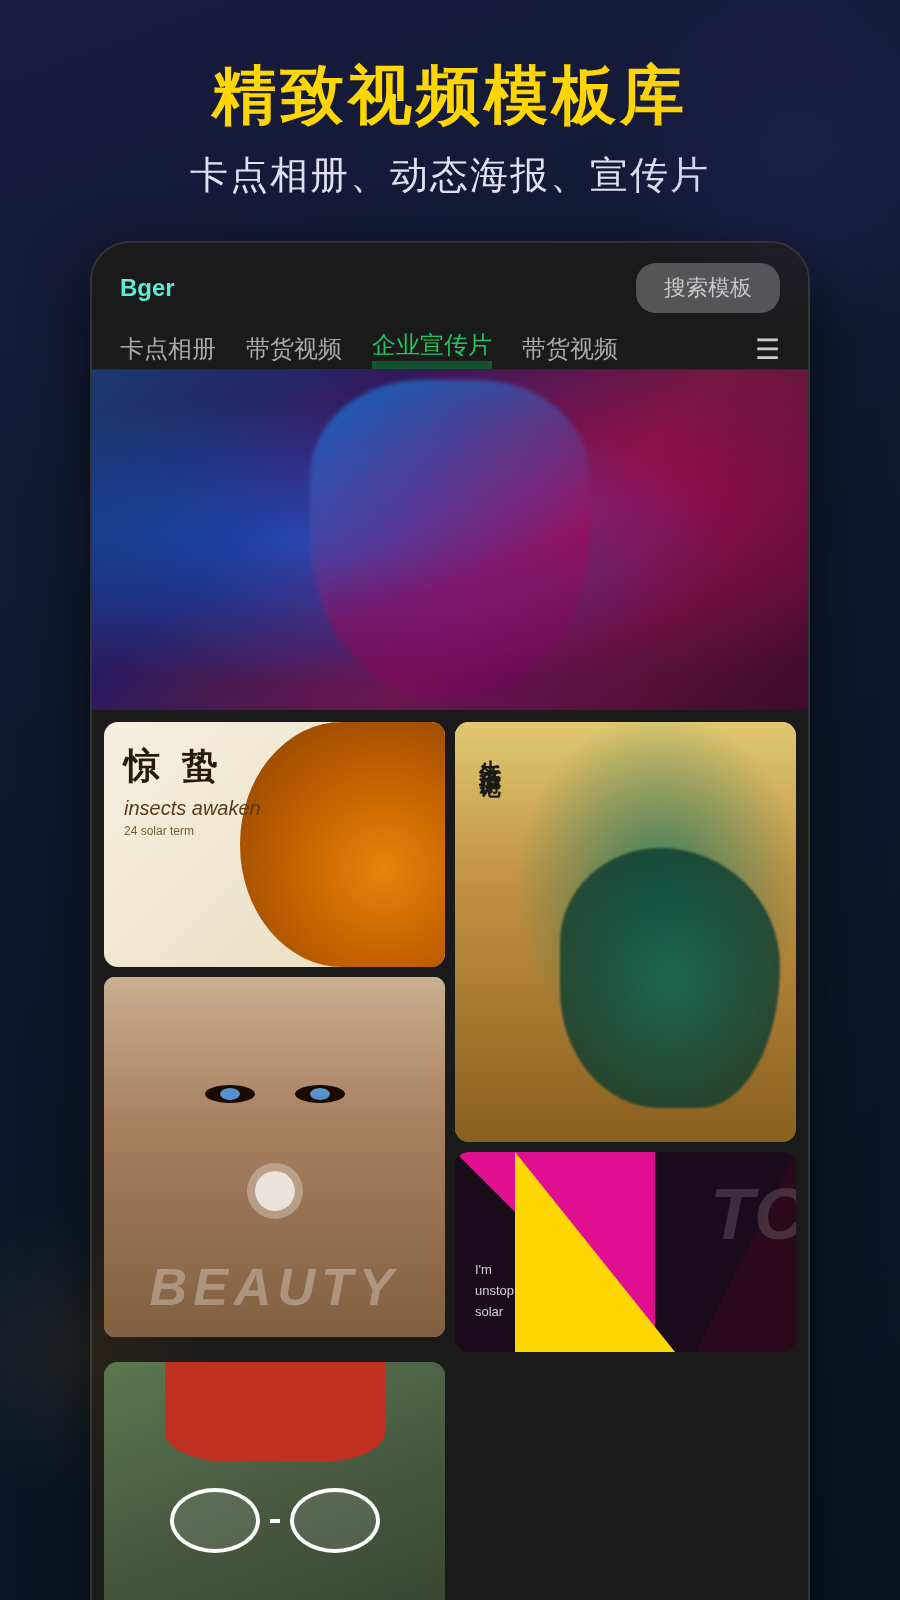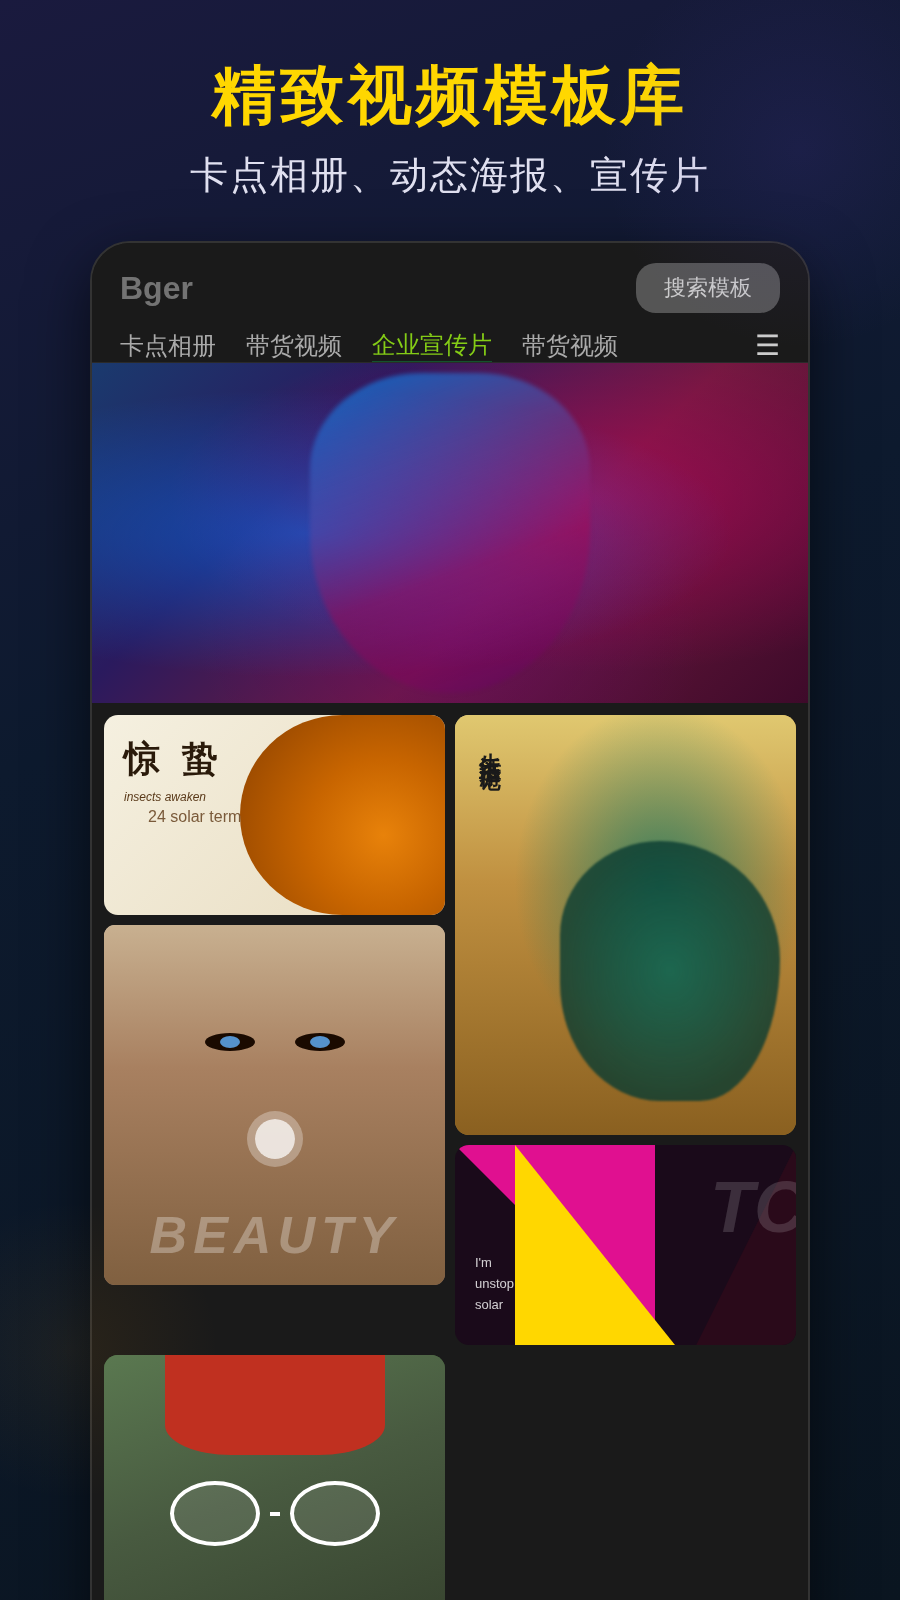--- a/index.html
+++ b/index.html
@@ -54,23 +54,23 @@
     
     .app-topbar {
       background: #1a1a1a;
       padding: 20px 28px 0;
       display: flex;
       align-items: center;
       justify-content: space-between;
     }
 
     .app-logo {
-      font-size: 32px;
+      font-size: 24px;
       font-weight: 700;
-      color: #737373;
+      color: #5eead4;
     }
 
     .search-btn {
       background: #555;
       color: #ccc;
       border: none;
       border-radius: 20px;
       padding: 10px 28px;
       font-size: 22px;
       cursor: pointer;
@@ -89,22 +89,22 @@
 
     .nav-tab {
       font-size: 24px;
       color: #aaa;
       cursor: pointer;
       padding-bottom: 0;
       white-space: nowrap;
     }
 
     .nav-tab.active {
-      color: #84cc16;
-      border-bottom: 1px solid #14532d;
+      color: #22c55e;
+      border-bottom: 8px solid #14532d;
     }
 
     .nav-menu {
       font-size: 28px;
       color: #ccc;
       margin-left: auto;
       cursor: pointer;
     }
 
     
@@ -167,21 +167,21 @@
       cursor: pointer;
       position: relative;
     }
 
     .grid-item-tall {
       grid-row: span 2;
     }
 
     
     .card-jingzhe {
-      height: 200px;
+      height: 245px;
       background: linear-gradient(135deg, #f5f0e0 0%, #e8dcc0 100%);
       position: relative;
       overflow: hidden;
     }
 
     .card-jingzhe-bg {
       position: absolute;
       right: 0;
       bottom: 0;
       width: 60%;
@@ -199,30 +199,29 @@
 
     .card-jingzhe-title {
       font-size: 36px;
       font-weight: 700;
       color: #2a1a0a;
       letter-spacing: 6px;
       margin-bottom: 6px;
     }
 
     .card-jingzhe-en {
-      font-size: 12px;
+      font-size: 20px;
       color: #5a3a1a;
       font-style: italic;
       margin-bottom: 4px;
     }
 
     .card-jingzhe-sub {
-      font-size: 16px;
+      font-size: 12px;
       color: #7a5a3a;
-      margin-left: 24px;
     }
 
     
     .card-dragon {
       height: 420px;
       background: linear-gradient(160deg, #e8d090 0%, #c09040 30%, #a07828 100%);
       position: relative;
       overflow: hidden;
     }
 

